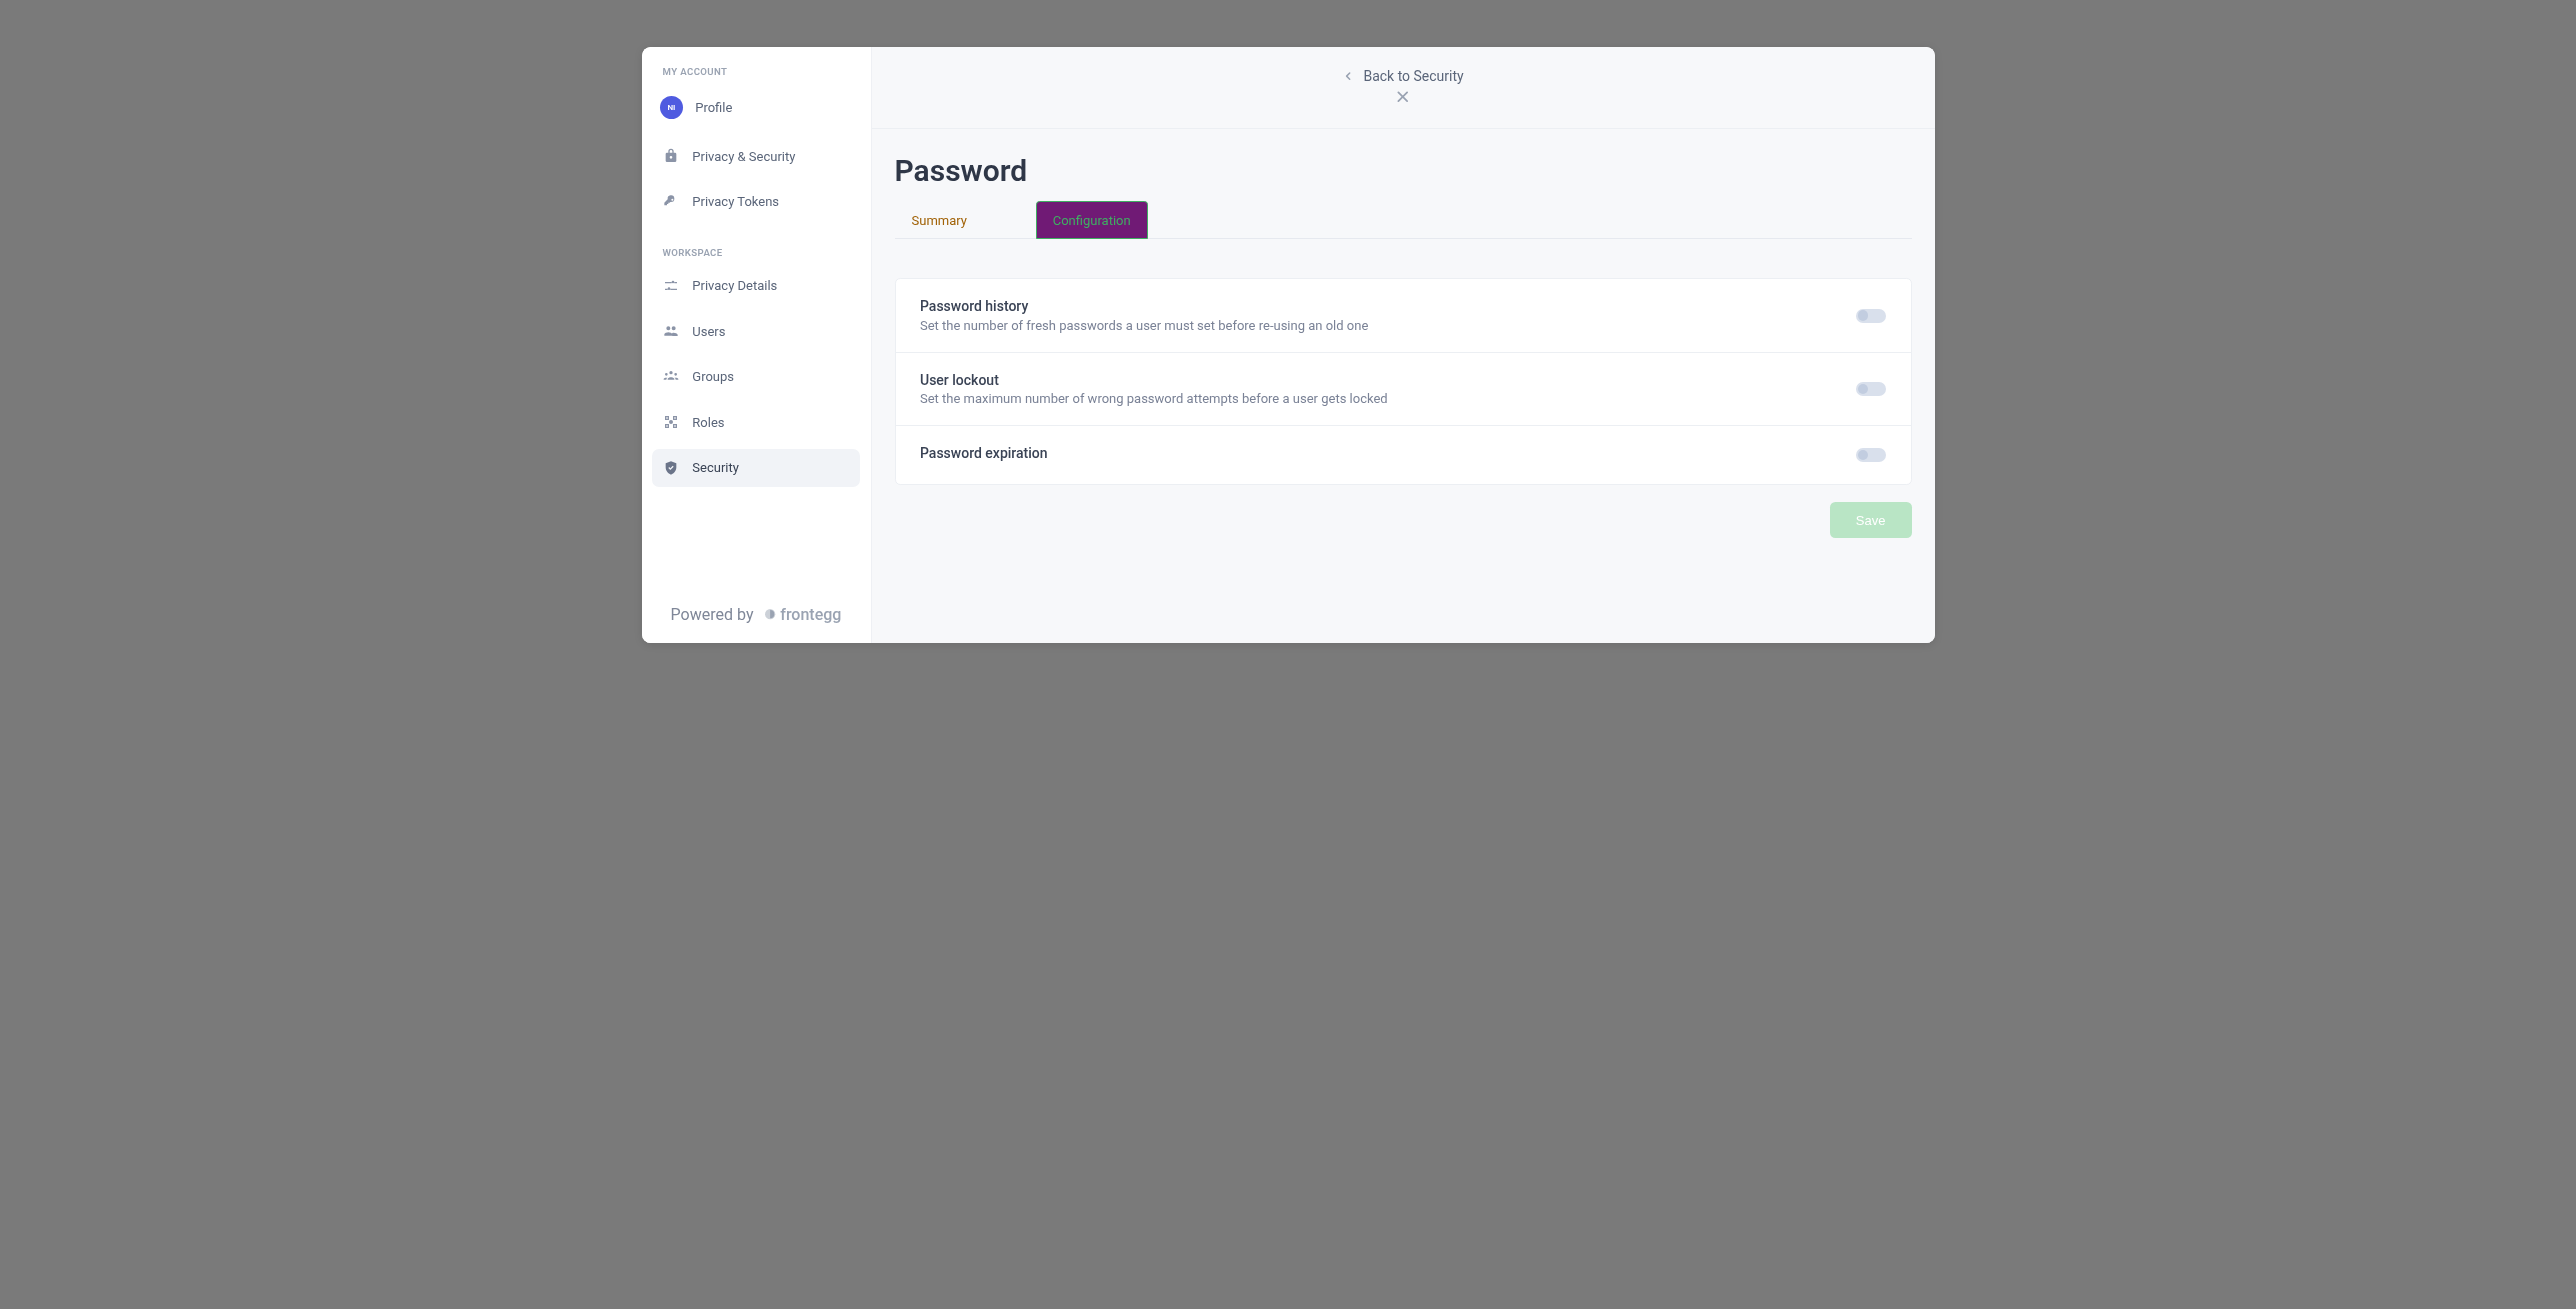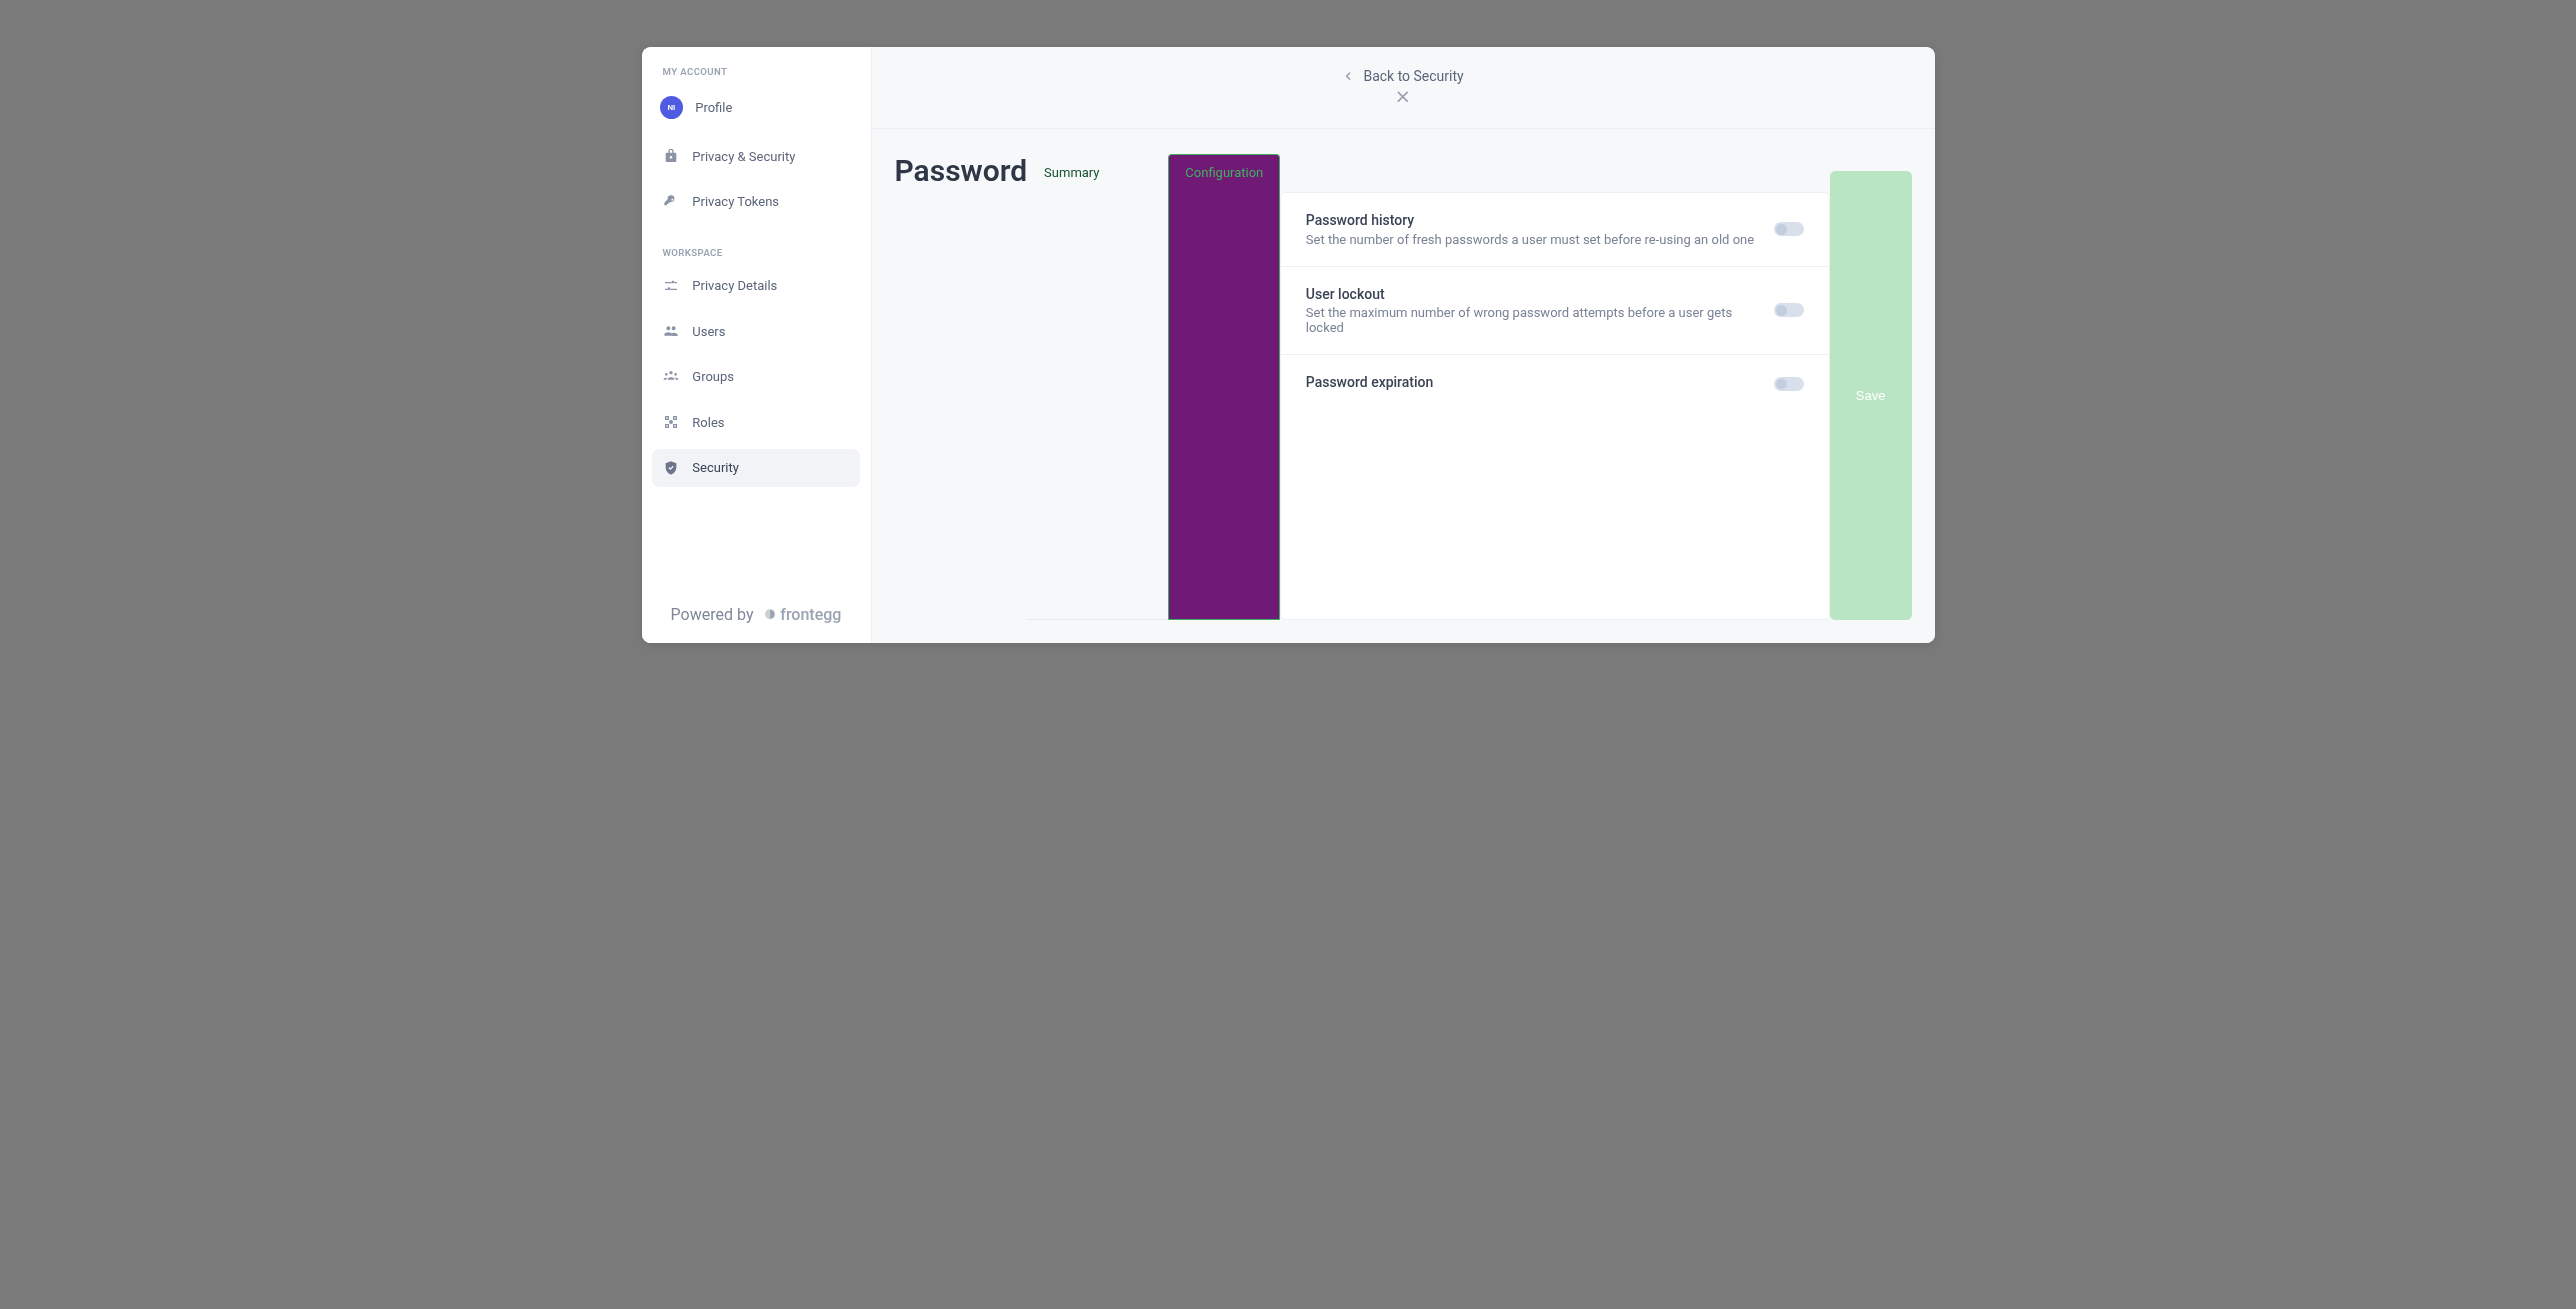--- a/index.html
+++ b/index.html
@@ -122,36 +122,37 @@
     display: flex;
     align-items: center;
     justify-content: center;
     color: #9aa3b2;
     cursor: pointer;
   }
   .content {
     padding: 24.5px 23px 23px 23px;
     flex: 1;
     display: flex;
+    flex-direction: column;
   }
   .page-title {
     font-size: 30px;
     font-weight: 600;
     color: #2f3747;
     margin-bottom: 12.3px;
   }
   .tabs {
     display: flex;
     gap: 8.8px;
     border-bottom: 0.9px solid #e6e9ef;
   }
   .tab {
     padding: 10.5px 16px;
     font-size: 13px;
-    color: #14532d;
+    color: #a16207;
     cursor: pointer;
     border: 0.9px solid transparent;
     border-bottom: none;
     border-radius: 3.5px 3.5px 0 0;
     position: relative;
     top: 0.9px;
     background: transparent;
   }
   .tab.active {
     color: #3fae62;

